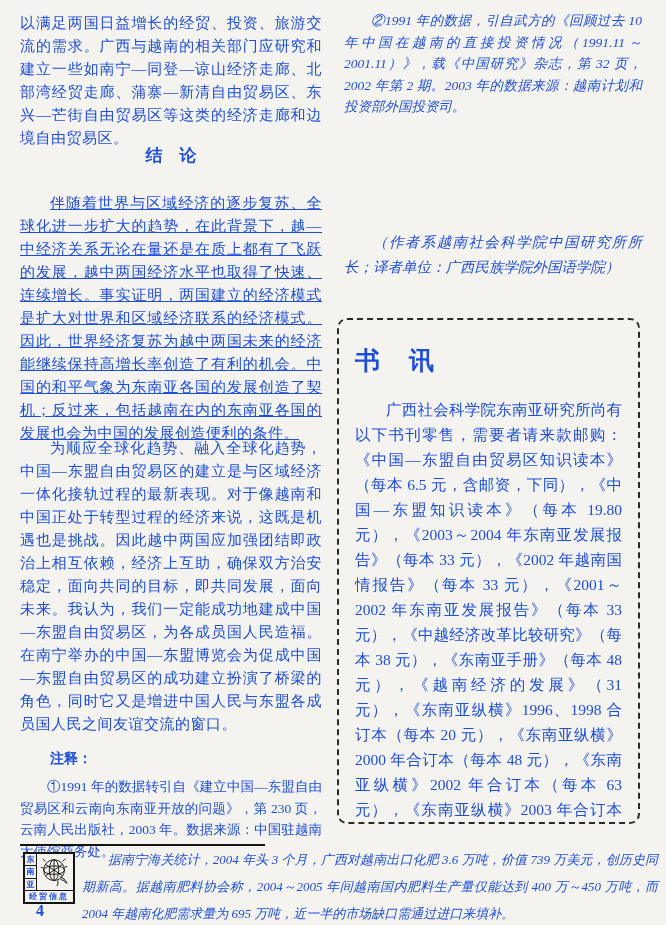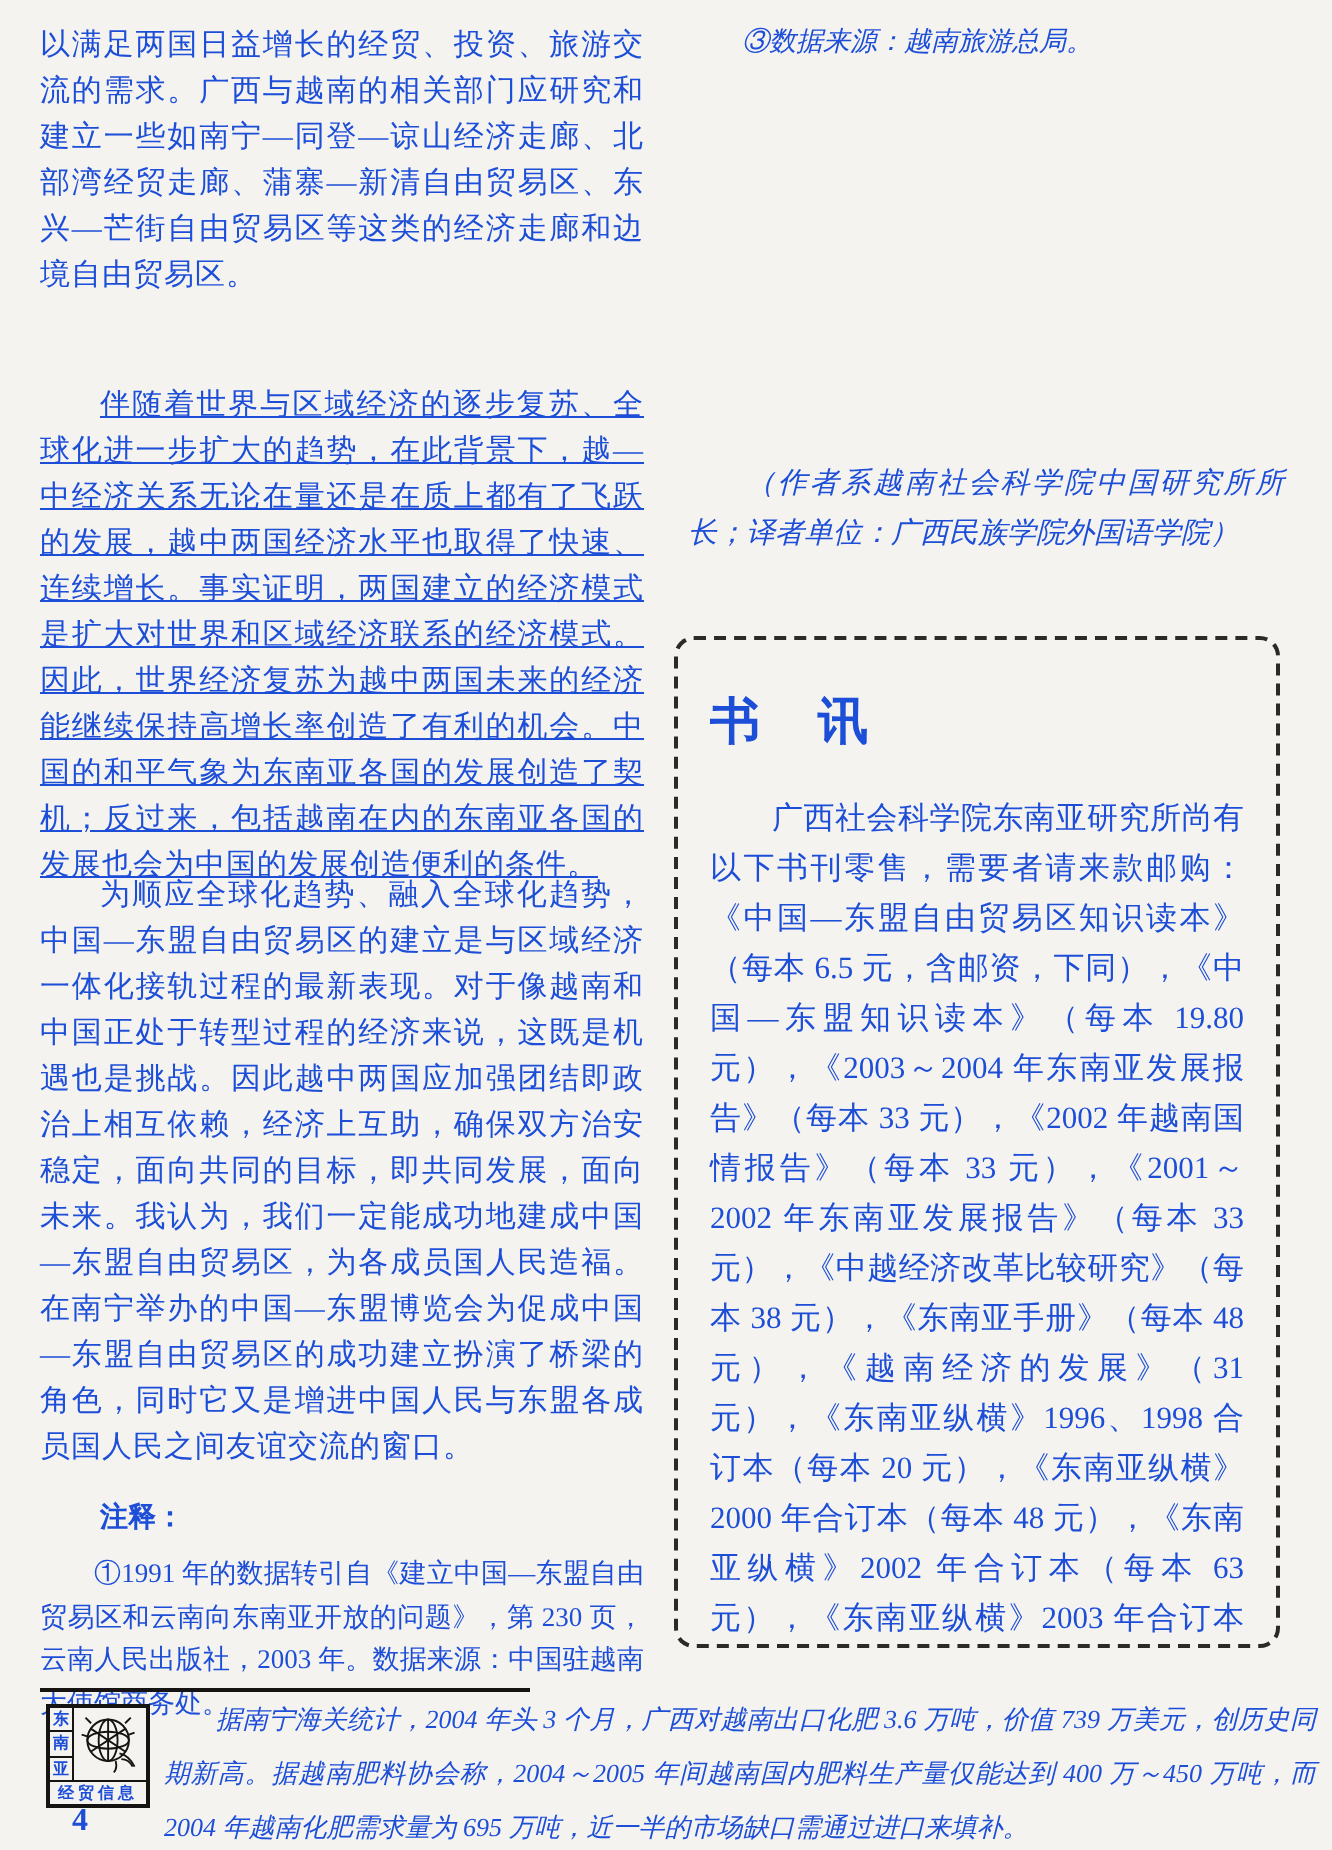--- a/index.html
+++ b/index.html
@@ -84,31 +84,32 @@
   }
   .page-number{left:36px;top:902px;font-size:16px;font-weight:bold;}
 </style>
 </head>
 <body>
 
 <div class="page">
 
   <p class="abs body-text" style="left:20px;top:12px;">以满足两国日益增长的经贸、投资、旅游交流的需求。广西与越南的相关部门应研究和建立一些如南宁—同登—谅山经济走廊、北部湾经贸走廊、蒲寨—新清自由贸易区、东兴—芒街自由贸易区等这类的经济走廊和边境自由贸易区。</p>
 
+  <h2 class="abs conclusion-heading" style="left:20px;top:144px;">结　论</h2>
 
   <p class="abs body-text indent" style="left:20px;top:192px;text-decoration:underline;">伴随着世界与区域经济的逐步复苏、全球化进一步扩大的趋势，在此背景下，越—中经济关系无论在量还是在质上都有了飞跃的发展，越中两国经济水平也取得了快速、连续增长。事实证明，两国建立的经济模式是扩大对世界和区域经济联系的经济模式。因此，世界经济复苏为越中两国未来的经济能继续保持高增长率创造了有利的机会。中国的和平气象为东南亚各国的发展创造了契机；反过来，包括越南在内的东南亚各国的发展也会为中国的发展创造便利的条件。</p>
 
   <p class="abs body-text indent" style="left:20px;top:437px;">为顺应全球化趋势、融入全球化趋势，中国—东盟自由贸易区的建立是与区域经济一体化接轨过程的最新表现。对于像越南和中国正处于转型过程的经济来说，这既是机遇也是挑战。因此越中两国应加强团结即政治上相互依赖，经济上互助，确保双方治安稳定，面向共同的目标，即共同发展，面向未来。我认为，我们一定能成功地建成中国—东盟自由贸易区，为各成员国人民造福。在南宁举办的中国—东盟博览会为促成中国—东盟自由贸易区的成功建立扮演了桥梁的角色，同时它又是增进中国人民与东盟各成员国人民之间友谊交流的窗口。</p>
 
   <div class="abs notes-label" style="left:50px;top:750px;">注释：</div>
 
   <p class="abs note-text" style="left:20px;top:776px;">①1991 年的数据转引自《建立中国—东盟自由贸易区和云南向东南亚开放的问题》，第 230 页，云南人民出版社，2003 年。数据来源：中国驻越南大使馆商务处。</p>
 
   <div class="abs rc-notes" style="left:344px;top:10px;">
-    <p>③数据来源：越南旅游总局。</p>
+    <p>②1991 年的数据，引自武方的《回顾过去 10 年中国在越南的直接投资情况（1991.11～2001.11）》，载《中国研究》杂志，第 32 页，2002 年第 2 期。2003 年的数据来源：越南计划和投资部外国投资司。</p>
   </div>
 
   <p class="abs author-note" style="left:344px;top:230px;">（作者系越南社会科学院中国研究所所长；译者单位：广西民族学院外国语学院）</p>
 
   <div class="abs book-box">
     <h3 class="book-title">书　讯</h3>
     <p class="book-body">广西社会科学院东南亚研究所尚有以下书刊零售，需要者请来款邮购：《中国—东盟自由贸易区知识读本》（每本 6.5 元，含邮资，下同），《中国—东盟知识读本》（每本 19.80 元），《2003～2004 年东南亚发展报告》（每本 33 元），《2002 年越南国情报告》（每本 33 元），《2001～2002 年东南亚发展报告》（每本 33 元），《中越经济改革比较研究》（每本 38 元），《东南亚手册》（每本 48 元），《越南经济的发展》（31 元），《东南亚纵横》1996、1998 合订本（每本 20 元），《东南亚纵横》2000 年合订本（每本 48 元），《东南亚纵横》2002 年合订本（每本 63 元），《东南亚纵横》2003 年合订本（每本 86 元）。</p>
 
   </div>
 

